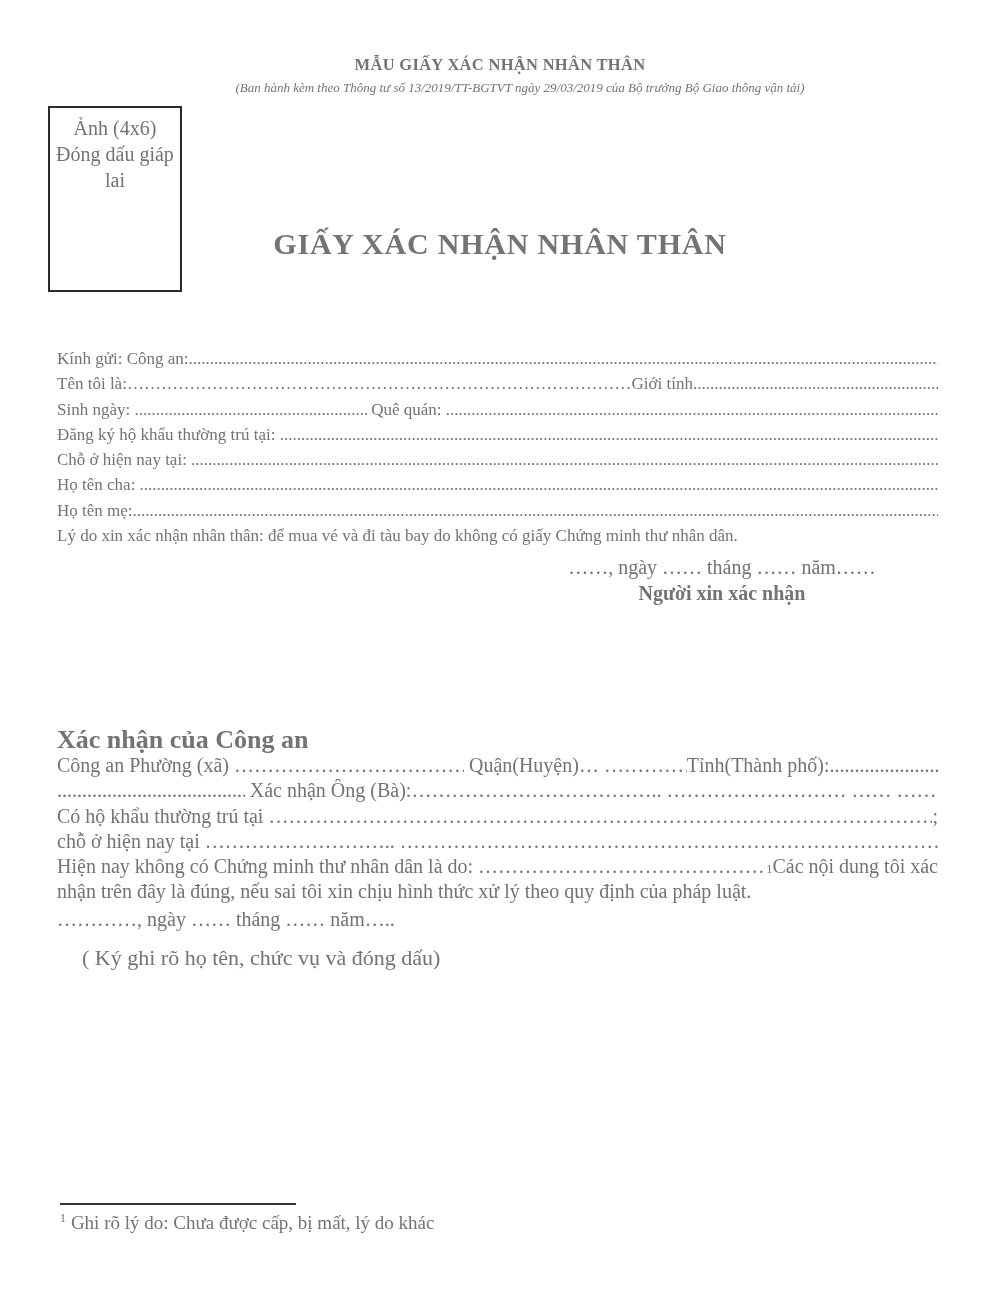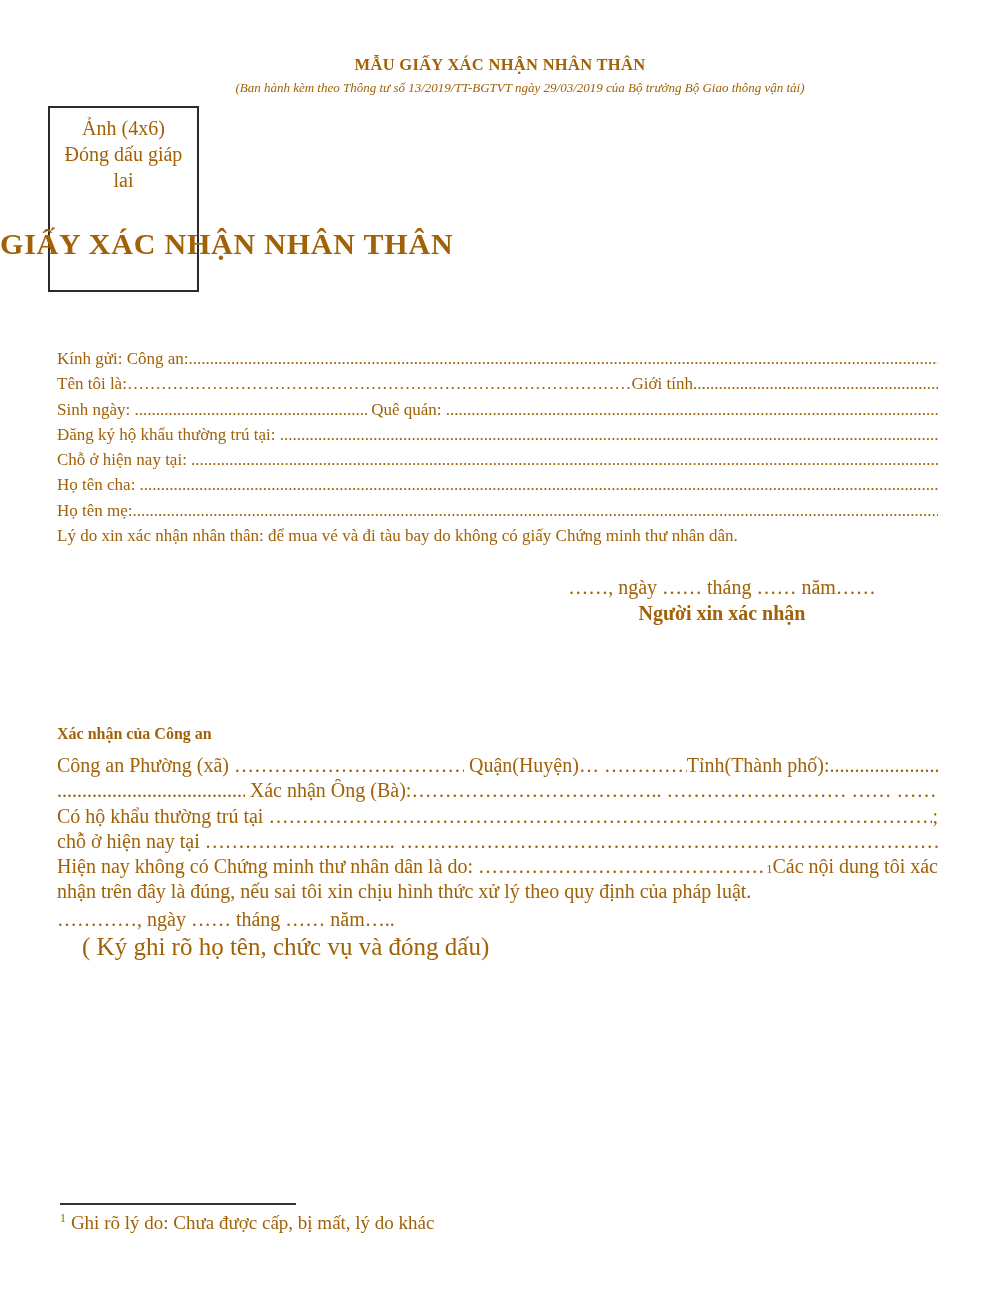--- a/index.html
+++ b/index.html
@@ -1,59 +1,59 @@
 <!DOCTYPE html>
 <html><head>
 <meta charset="utf-8">
 <style>
   html, body { margin:0; padding:0; background:#ffffff; }
   .page {
     position:relative; width:1000px; height:1294px; background:#ffffff;
-    color:#a16207; font-family:"Liberation Serif","DejaVu Serif",serif;
+    color:#737373; font-family:"Liberation Serif","DejaVu Serif",serif;
     overflow:hidden;
   }
   .top-header { position:absolute; top:55px; left:0; width:100%; text-align:center; }
   .form-code-title { font-size:16.5px; font-weight:bold; letter-spacing:0.3px; }
   .issuance-note { margin-top:5px; font-size:13px; font-style:italic;padding-left:40px; }
 
   .photo-box {
-    position:absolute; left:48px; top:106px; width:151px; height:186px;
+    position:absolute; left:48px; top:106px; width:134px; height:186px;
     border:2px solid #2b2b2b; box-sizing:border-box; text-align:center;
     padding-top:7px; font-size:20px; line-height:1.3;
   }
 
   .national-header { position:absolute; top:125px; left:0; width:100%; text-align:center; }
   .country-name { font-size:26px; font-weight:bold; }
   .motto { font-size:22px; margin-top:4px; }
   .star-divider { font-size:19px; font-weight:bold; letter-spacing:2px; margin-top:2px; }
 
   .doc-title {
-    position:absolute; top:227px; left:0; width:100%; 
+    position:absolute; top:227px; left:0; width:100%; text-align:center;
     font-size:30px; font-weight:bold; letter-spacing:0.8px; margin:0;
   }
 
   .fields-block { position:absolute; top:349px; left:57px; width:881px; font-size:17px; }
   .police-block { position:absolute; top:725px; left:57px; width:881px; font-size:20px; }
 
   .line { display:flex; align-items:baseline; height:25.3px; overflow:hidden; }
   .seg  { white-space:pre; flex:0 0 auto; }
   .fill { flex:1 1 0; min-width:0; overflow:hidden; white-space:pre; }
   .plain-line { height:25.3px; overflow:hidden; white-space:pre; }
 
   .sig-applicant {
-    position:absolute; top:576px; left:552px; width:340px;
+    position:absolute; top:556px; left:552px; width:340px;
     text-align:center; font-size:20px;
   }
   .sig-applicant .sig-title { font-weight:bold; margin-top:3px; }
 
-  .police-heading { font-size:16px; font-weight:bold; height:29px;font-family:Liberation Serif, serif; }
+  .police-heading { font-size:26px; font-weight:bold; height:29px;font-family:Liberation Serif, serif; }
 
   .sig-police { position:absolute; top:908px; left:57px; font-size:20px; }
   .sig-police .sig-title { font-weight:bold; padding-left:22px; margin-top:2px; }
-  .sig-police .sig-note { padding-left:25px; margin-top:2px; font-size:25px; }
+  .sig-police .sig-note { padding-left:25px; margin-top:14px; font-size:22px; }
 
   .footnote-rule { position:absolute; top:1203px; left:60px; width:236px; border-top:2px solid #333; }
   .footnote { position:absolute; top:1212px; left:60px; font-size:19px; }
   .footnote sup { margin-right:5px; }
   sup { font-size:0.62em; line-height:0; }
 </style>
 </head>
 <body>
 
 <div class="page">

